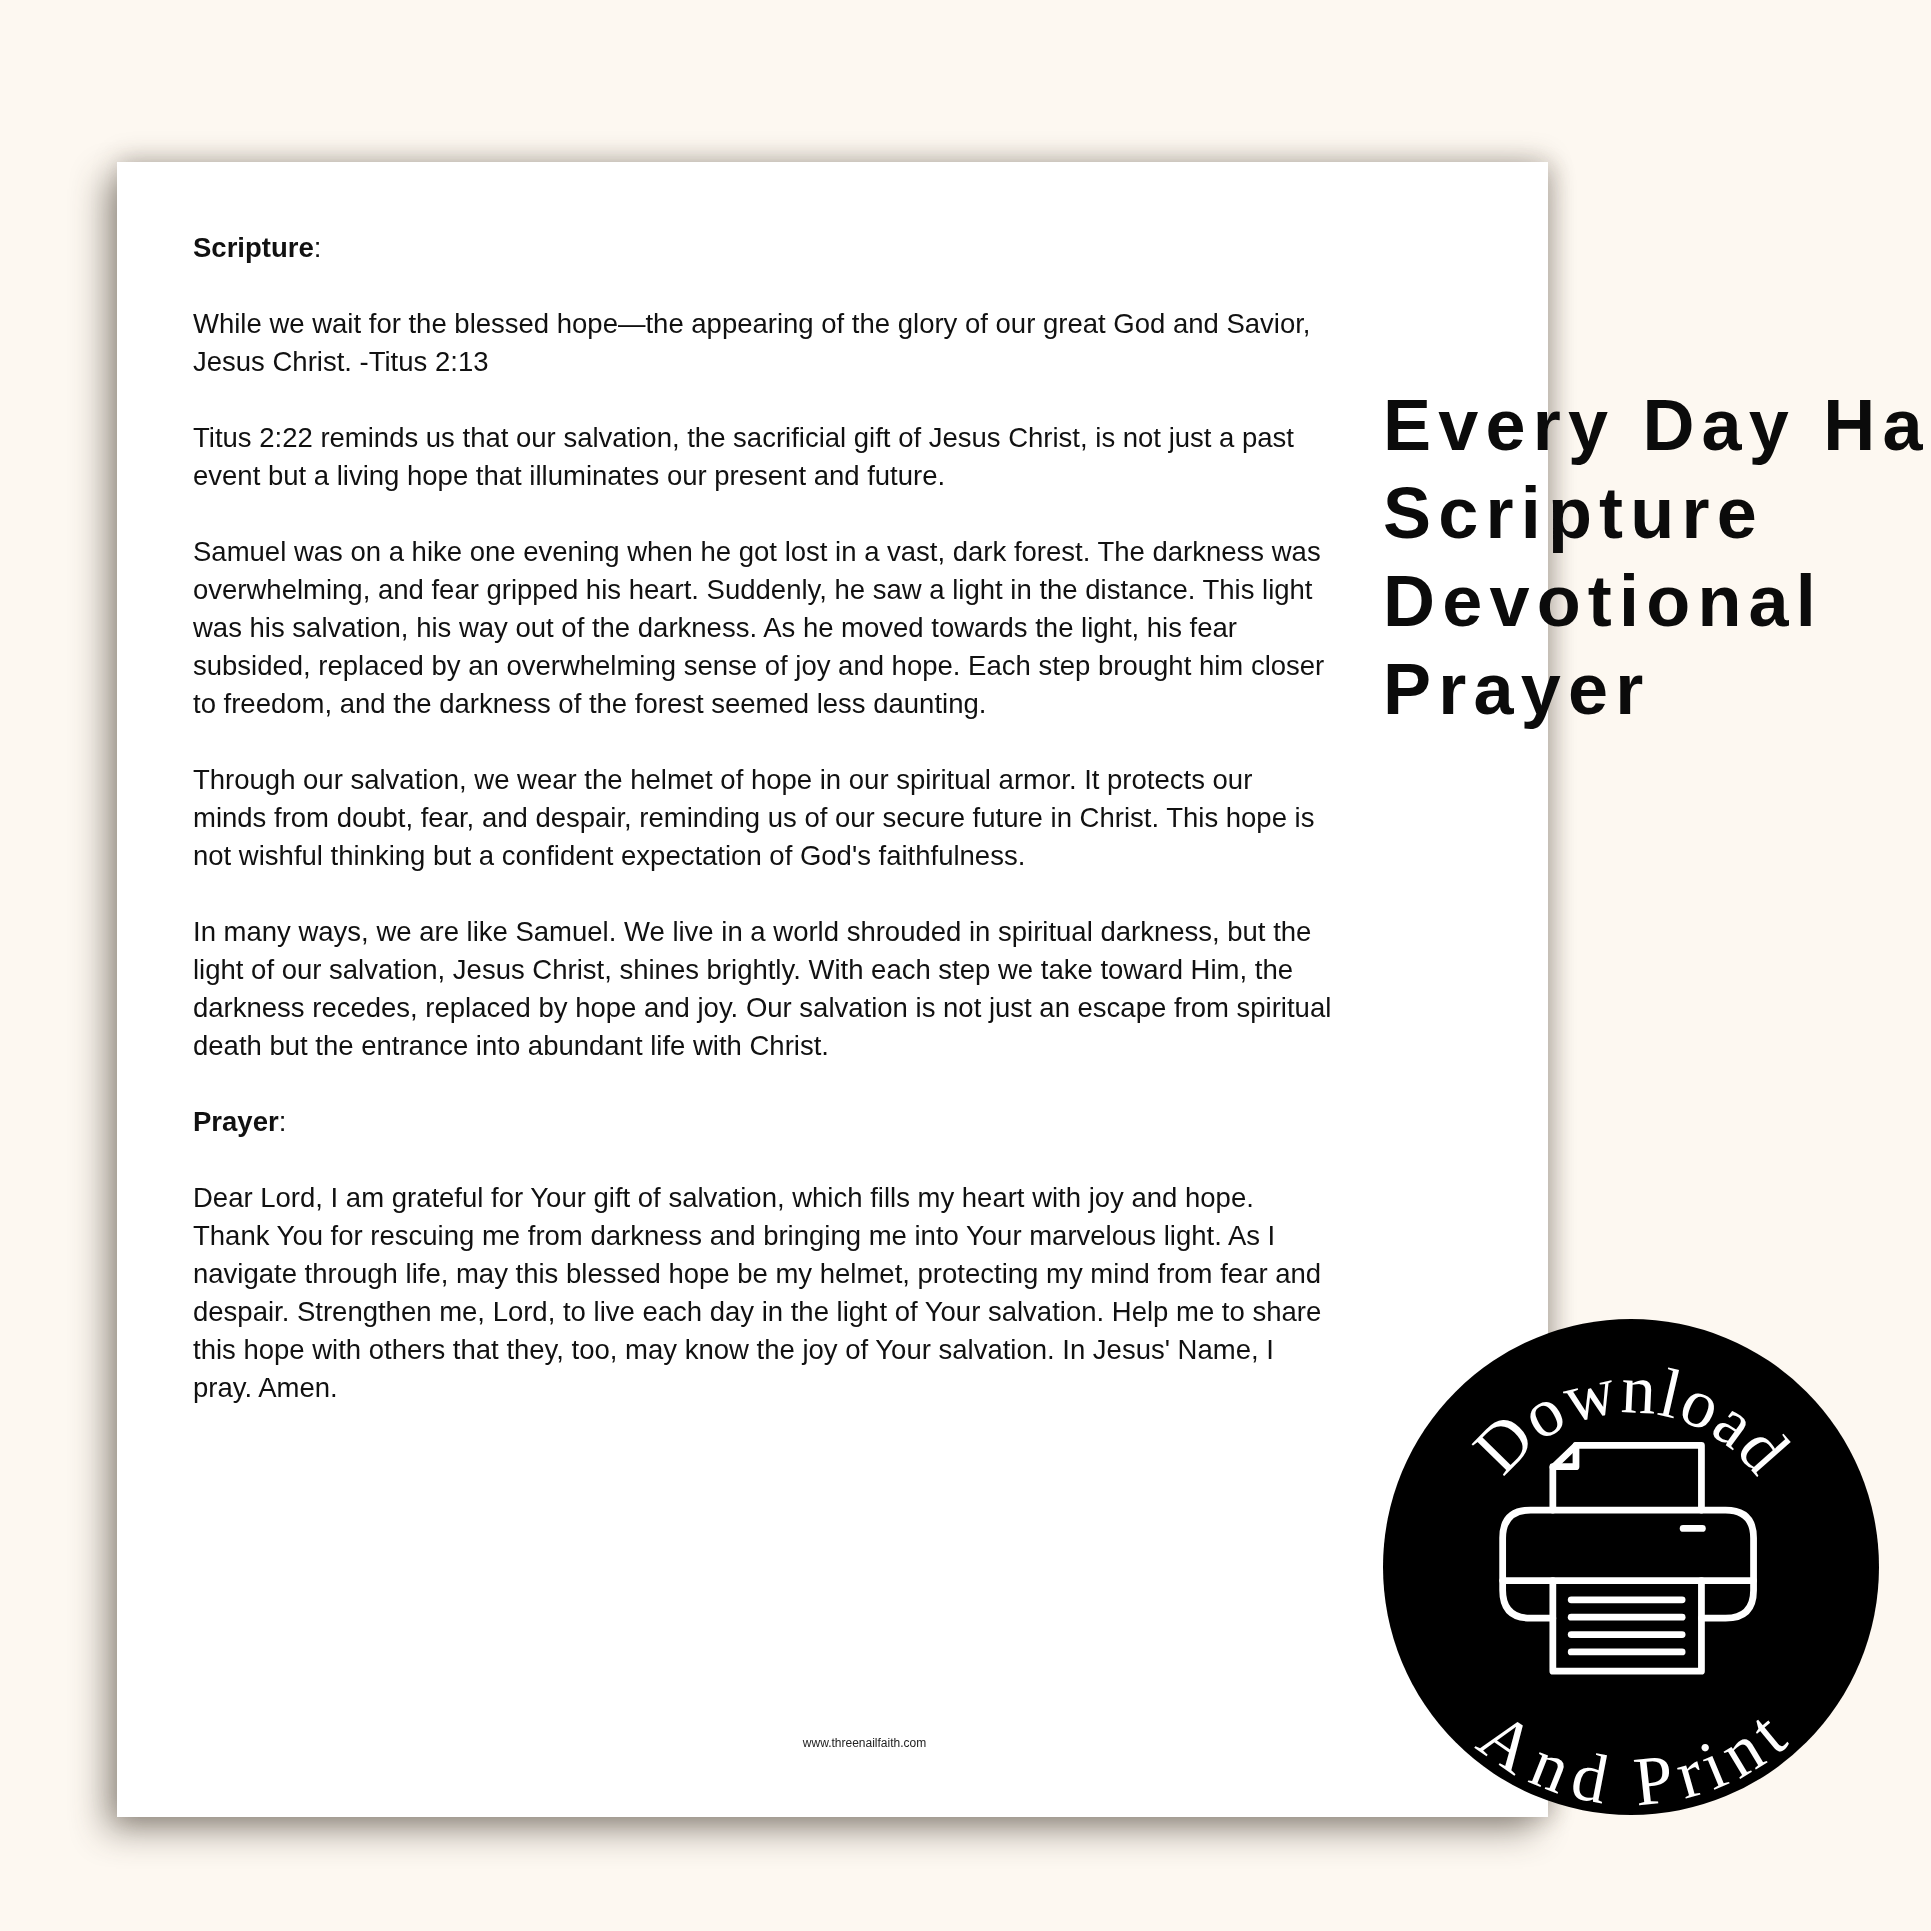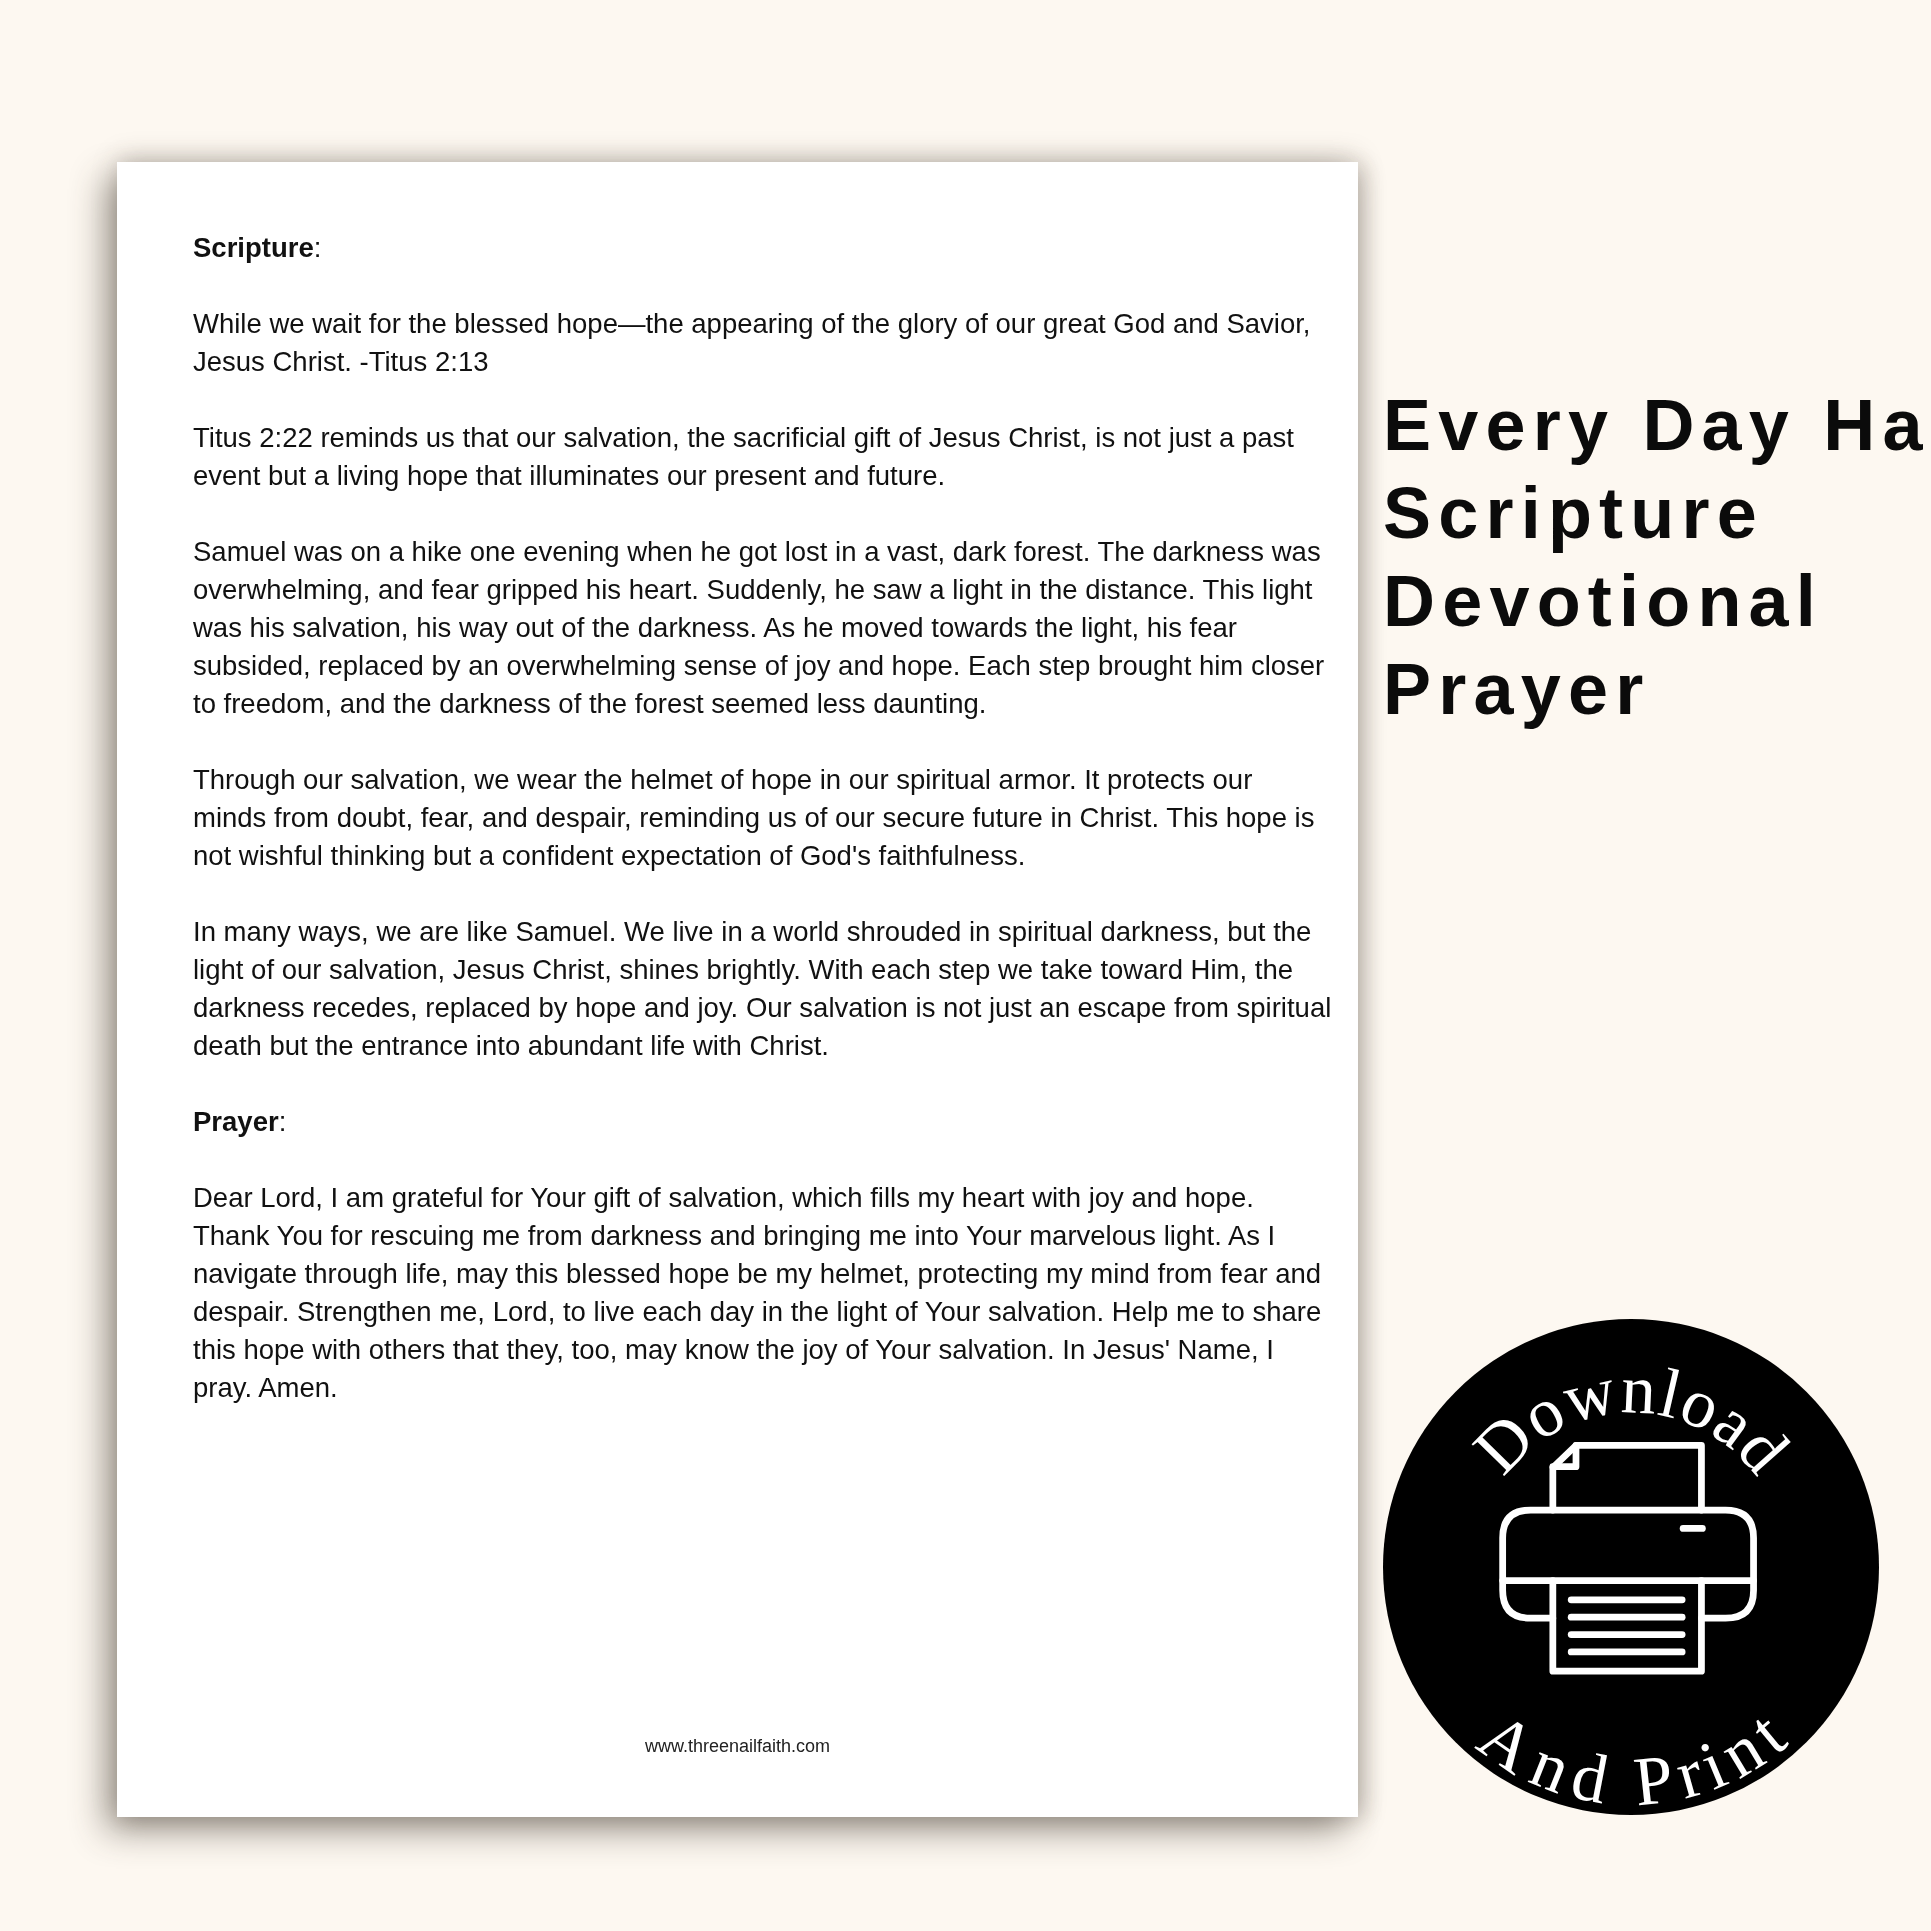--- a/index.html
+++ b/index.html
@@ -2,34 +2,34 @@
 <html><head>
 <meta charset="utf-8">
 <style>
   html, body { margin:0; padding:0; }
   body {
     width:1931px; height:1931px; position:relative; overflow:hidden;
     background:#fdf8f1;
     font-family:"Liberation Sans", sans-serif;
   }
   .page {
-    position:absolute; left:117px; top:162px; width:1241px; height:1655px;
+    position:absolute; left:117px; top:162px; width:1431px; height:1655px;
     background:#ffffff;
     box-shadow:-13.5px 15.4px 33px rgba(60,50,40,0.45), 0 -5.8px 25px rgba(60,50,40,0.18), 7.7px 3.9px 21px rgba(60,50,40,0.18);
   }
   .doc {
     position:absolute; left:76px; top:67px; width:1139px;
     color:#111; font-size:27.5px; line-height:38px;
     font-family:"Liberation Sans", sans-serif;
   }
   .doc p { margin:0 0 38px 0; }
   .doc .label { font-weight:bold; }
   .footer-url {
     position:absolute; left:0; width:100%; top:1574px; text-align:center;
-    font-size:18px; color:#222;
+    font-size:12px; color:#222;padding-left:32px;
   }
   .headline {
     position:absolute; left:1383px; top:381px;
     font-weight:bold; font-size:72px; line-height:88px;
     letter-spacing:7.2px; color:#0b0b0b;
   }
   .headline div { white-space:nowrap; }
   .badge {
     position:absolute; left:1383px; top:1319px; width:496px; height:496px;
     border-radius:50%; background:#000;

